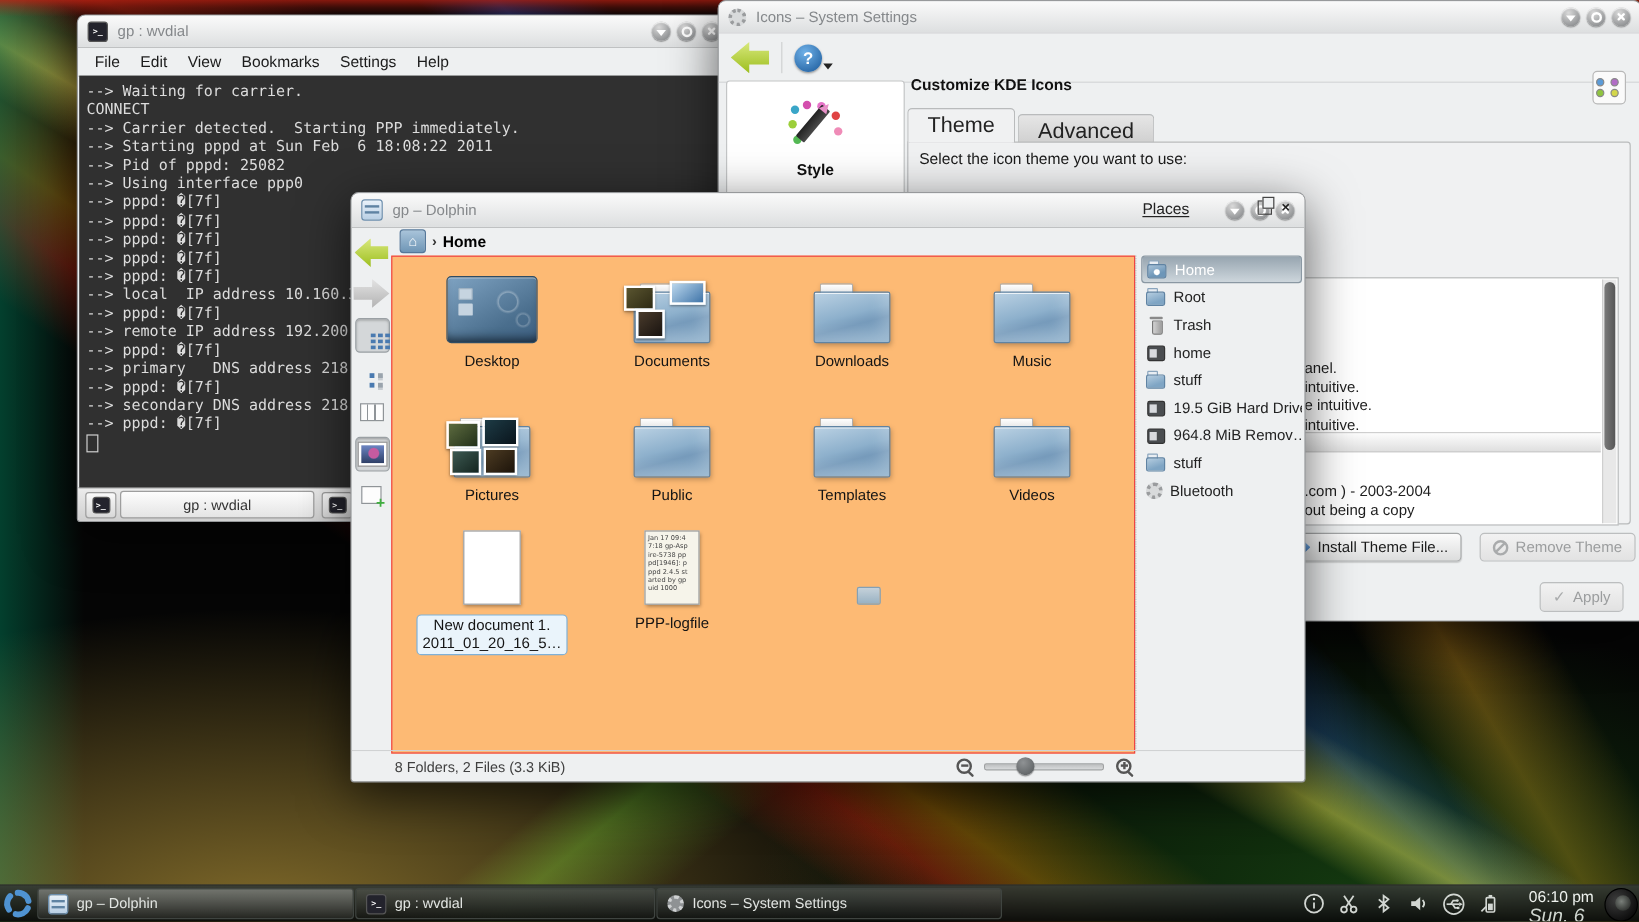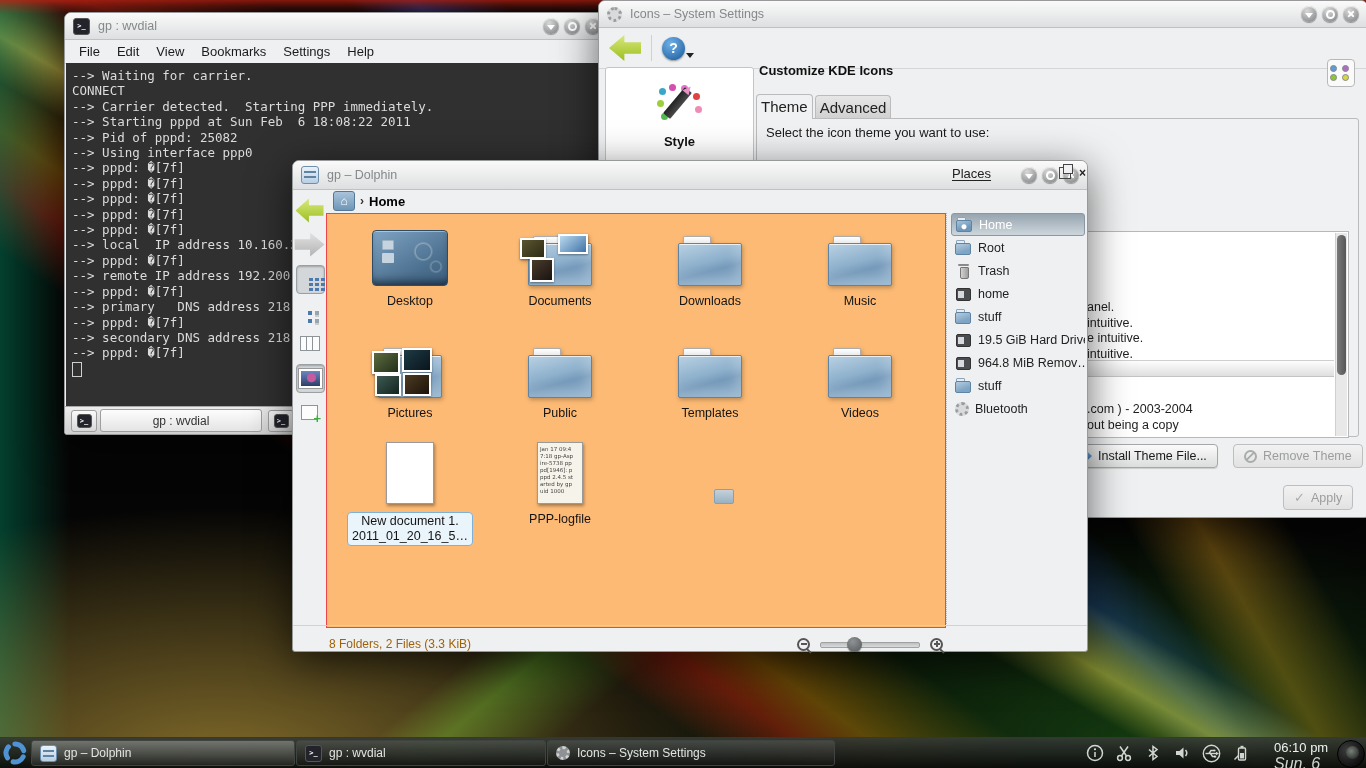--- a/index.html
+++ b/index.html
@@ -77,21 +77,21 @@
   .ss-style-label{font-weight:bold;font-size:13px;color:#111;}
   .hw-icon{width:38px;height:28px;margin:22px auto 0;background:linear-gradient(#ececec,#cccccc);
     border:1px solid #a5a5a5;border-radius:4px;position:relative;}
   .hw-icon::before{content:"";position:absolute;left:5px;top:6px;width:8px;height:15px;background:#3a3a3a;border-radius:1px;}
   .hw-icon::after{content:"";position:absolute;right:6px;top:12px;width:16px;height:3px;background:#6a6a6a;transform:rotate(-45deg);box-shadow:0 0 0 0 #6a6a6a, -1px 4px 0 -1px #8a8a8a;}
   .ss-heading{position:absolute;left:160px;top:62px;font-weight:bold;font-size:13px;color:#101010;}
   .overview-btn{position:absolute;right:12px;top:58px;width:26px;height:26px;background:#fafafa;
     border:1px solid #b8b8b8;border-radius:4px;display:grid;grid-template-columns:10px 10px;gap:2px;place-content:center;}
   .ov-dot{width:7px;height:7px;border-radius:50%;border:1px solid #888;box-sizing:border-box;}
   .ss-tabs{position:absolute;left:157px;top:96px;display:flex;align-items:flex-end;height:22px;}
-  .tab{padding:3px 4px 4px;font-size:15px;color:#222;border:1px solid #b9bbbc;border-bottom:none;border-radius:4px 4px 0 0;}
+  .tab{padding:3px 16px 4px;font-size:18px;color:#222;border:1px solid #b9bbbc;border-bottom:none;border-radius:4px 4px 0 0;}
   .tab.active{background:#f0f1f2;position:relative;z-index:2;}
   .tab.inactive{background:linear-gradient(#e6e6e6,#d0d0d0);margin-left:2px;height:16px;}
   .ss-panel{position:absolute;left:157px;right:8px;top:117px;bottom:80px;background:#f0f1f2;border:1px solid #b9bbbc;border-radius:0 3px 3px 3px;}
   .ss-select-label{position:absolute;left:167px;top:124px;font-size:13px;color:#1a1a1a;}
   .ss-list{position:absolute;left:167px;right:18px;top:230px;height:205px;background:#fff;border:1px solid #b6b8b9;}
   .ss-scroll{position:absolute;right:1px;top:1px;width:11px;bottom:1px;background:#e8e8e8;border-left:1px solid #cfcfcf;}
   .ss-thumb{position:absolute;left:1px;right:1px;top:2px;height:140px;background:linear-gradient(90deg,#7a7a7a,#575757);border-radius:5px;}
   .ss-frags{position:absolute;left:320px;top:68px;font-size:12.5px;line-height:15.5px;color:#1e1e1e;}
   .ss-selrow{position:absolute;left:2px;right:14px;top:128px;height:15px;background:linear-gradient(#fdfdfd,#dfdfdf);border-top:1px solid #cfcfcf;border-bottom:1px solid #c4c4c4;}
   .ss-desc{position:absolute;left:320px;top:170px;font-size:12.5px;line-height:15.5px;color:#1e1e1e;}
@@ -108,21 +108,21 @@
   #ss-apply{position:absolute;left:684px;top:484px;}
   
   #win-dolphin{left:292px;top:160px;width:794px;height:490px;z-index:30;}
   .dolphin-ic{width:16px;height:16px;background:linear-gradient(#eaf2fa,#b9cfe4);border:1px solid #6d8fae;border-radius:3px;position:relative;flex:none;}
   .dolphin-ic::before{content:"";position:absolute;left:2px;right:2px;top:4px;height:2px;background:#5f83a3;box-shadow:0 5px 0 #5f83a3;}
   .navrow{position:absolute;left:0;right:0;top:28px;height:24px;display:flex;align-items:center;}
   .crumb-home{width:20px;height:18px;margin-left:40px;background:linear-gradient(#a9c4da,#6f96b6);
     border:1px solid #55789a;border-radius:3px;color:#fff;font-size:12px;display:flex;align-items:center;justify-content:center;flex:none;}
   .crumb-sep{margin:0 5px;font-size:12px;color:#333;font-weight:bold;}
   .crumb-current{font-weight:bold;font-size:13px;color:#000;}
-  .places-header{position:absolute;left:659px;top:0;right:1px;height:24px;display:flex;align-items:center;text-align:center;}
+  .places-header{position:absolute;left:659px;top:0;right:12px;height:24px;display:flex;align-items:center;text-align:center;}
   .places-title{font-size:13px;color:#222;text-decoration:underline;text-decoration-thickness:1px;text-underline-offset:2px;}
   .detach-ic{margin-left:auto;width:10px;height:10px;border:1px solid #444;position:relative;}
   .detach-ic::after{content:"";position:absolute;left:3px;top:-4px;width:8px;height:8px;background:#eef0f1;border:1px solid #444;}
   .close-ic{margin-left:8px;font-size:12px;font-weight:bold;color:#222;line-height:1;}
   .dtoolbar{position:absolute;left:0;top:28px;width:33px;bottom:25px;}
   .tbtn{position:absolute;left:3px;display:flex;align-items:center;justify-content:center;width:27px;height:27px;border-radius:4px;}
   .tbtn.active{background:#d4d7d9;border:1px solid #9aa0a4;box-shadow:inset 0 1px 2px rgba(0,0,0,.25);}
   .ic-grid{width:4px;height:3px;background:#4a7ab0;box-shadow:6px 0 #4a7ab0,12px 0 #4a7ab0,0 5px #4a7ab0,6px 5px #4a7ab0,12px 5px #4a7ab0,0 10px #4a7ab0,6px 10px #4a7ab0,12px 10px #4a7ab0;}
   .ic-details{width:4px;height:4px;background:#4a7ab0;box-shadow:0 8px 0 #4a7ab0,7px 0 0 #9aa4ad,7px 2px 0 #c7ccd1,7px 8px 0 #9aa4ad,7px 10px 0 #c7ccd1;}
   .ic-cols{width:18px;height:13px;background:#fdfdfd;border:1px solid #8f9498;
@@ -158,22 +158,22 @@
   .mi{display:inline-block;width:17px;height:15px;position:relative;flex:none;}
   .mi-folder::before,.mi-home::before{content:"";position:absolute;top:0;left:1px;width:7px;height:3px;background:#e8edf2;border:1px solid #8aa5bd;border-radius:1px 1px 0 0;}
   .mi-folder::after,.mi-home::after{content:"";position:absolute;top:3px;left:0;right:1px;bottom:0;border:1px solid #5f83a3;border-radius:2px;
     background:linear-gradient(160deg,#b5cde0,#7fa5c4 70%);}
   .mi-home::after{background:radial-gradient(circle at 50% 58%,#fff 0 2px,transparent 3px),linear-gradient(160deg,#a8c3d9,#6d96b8 70%);}
   .mi-trash::before{content:"";position:absolute;top:1px;left:3px;width:11px;height:2px;background:#8a8a8a;border-radius:1px;}
   .mi-trash::after{content:"";position:absolute;top:4px;left:5px;width:7px;height:10px;background:linear-gradient(90deg,#d2d2d2,#9e9e9e);border:1px solid #777;border-radius:1px 1px 2px 2px;}
   .mi-drive::after{content:"";position:absolute;top:2px;left:1px;width:13px;height:11px;background:#4a4d50;border:1px solid #333;border-radius:2px;}
   .mi-drive::before{content:"";position:absolute;top:5px;left:3px;width:6px;height:7px;background:#d8dade;z-index:1;}
   .mi-gear{border-radius:50%;width:14px;height:14px;border:3px dotted #9a9c9e;background:#d8dadb;box-sizing:border-box;}
-  .statusbar{position:absolute;left:0;right:0;bottom:0;height:25px;display:flex;align-items:flex-end;
-    font-size:12px;color:#a16207;border-top:1px solid #d0d2d3;border-radius:0 0 3px 3px;}
+  .statusbar{position:absolute;left:0;right:0;bottom:0;height:25px;display:flex;align-items:center;
+    font-size:12px;color:#404040;border-top:1px solid #d0d2d3;border-radius:0 0 3px 3px;}
   .status-text{margin-left:36px;}
   .mag{width:9px;height:9px;border:2px solid #555;border-radius:50%;position:relative;flex:none;}
   .mag::after{content:"";position:absolute;right:-4px;bottom:-3px;width:6px;height:2px;background:#555;transform:rotate(45deg);border-radius:1px;}
   .mag i{position:absolute;left:1.5px;top:3px;width:6px;height:2px;background:#555;}
   .mag.plus i::after{content:"";position:absolute;left:2px;top:-2px;width:2px;height:6px;background:#555;}
   .zoom-slider{width:98px;height:4px;background:linear-gradient(#bdbfc0,#d8dadb);border:1px solid #9fa1a2;border-radius:2px;position:relative;}
   .zoom-thumb{position:absolute;left:26px;top:-6px;width:15px;height:15px;border-radius:50%;
     background:radial-gradient(circle at 38% 30%,#8f9294,#5f6365 80%);box-shadow:0 1px 1px rgba(0,0,0,.4);}
   
   .drag-ghost{position:absolute;left:714px;top:489px;width:18px;height:13px;z-index:40;border-radius:2px;

